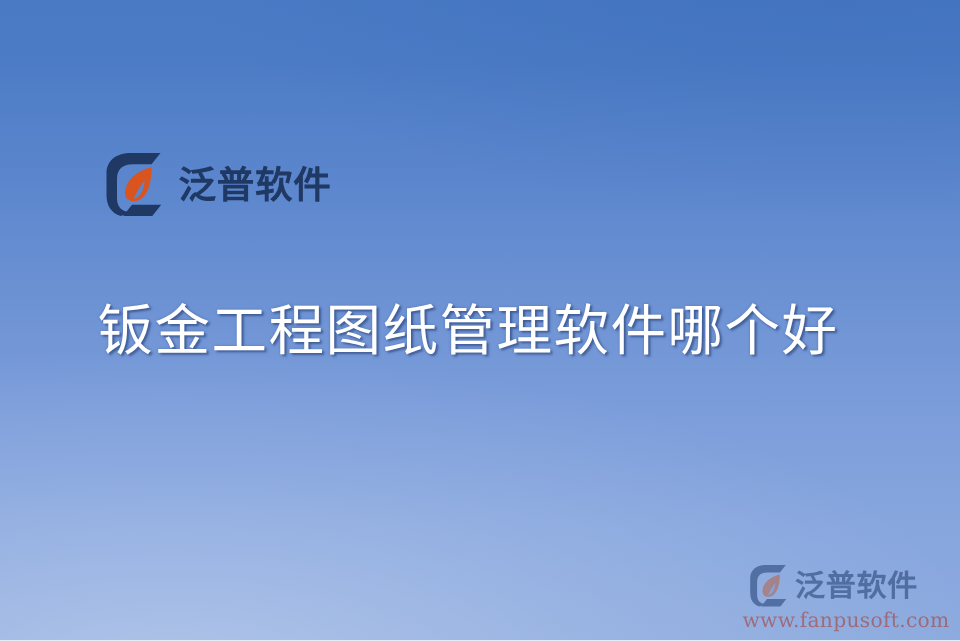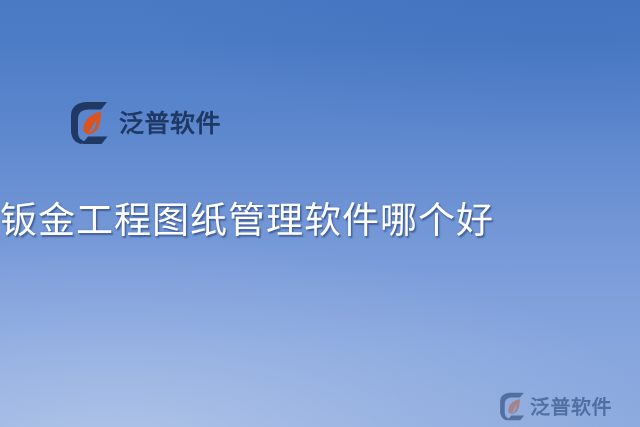--- a/index.html
+++ b/index.html
@@ -86,20 +86,21 @@
     margin-top: 4px;
     white-space: nowrap;
   }
 
   
   #headline {
     position: absolute;
     left: 0;
     right: 16px;
     top: 198px;
+    text-align: center;
     font-family: "DejaVu Serif", "Liberation Serif", serif;
     font-size: 37px;
     font-weight: 400;
     line-height: 1.25;
     color: #ffffff;
     letter-spacing: 1px;
     white-space: nowrap;
     text-shadow:
       1.5px 1.5px 1.5px rgba(30, 55, 110, 0.55),
       0 0 2px rgba(40, 70, 130, 0.30);
@@ -221,15 +222,16 @@
         <path d="M33.0 10.5
                  C 33.0 10.5, 17.5 13.5, 15.5 26.0
                  C 14.6 31.8, 18.5 33.8, 22.5 33.0
                  C 29.5 31.6, 33.0 23.0, 33.0 10.5 Z" fill="#b06a55"></path>
         <path d="M28.5 19.0
                  C 26.0 22.5, 23.0 27.0, 21.0 31.5
                  C 25.5 31.0, 28.0 25.5, 28.5 19.0 Z" fill="#7d9edb"></path>
       </svg>
       <div class="wm-name">泛普软件</div>
     </div>
+    <div class="wm-url">www.fanpusoft.com</div>
   </div>
 
 </div>
 
 </body></html>

